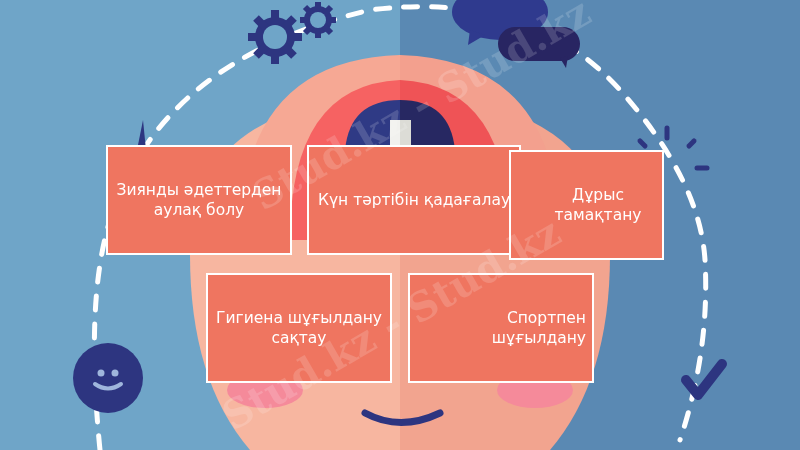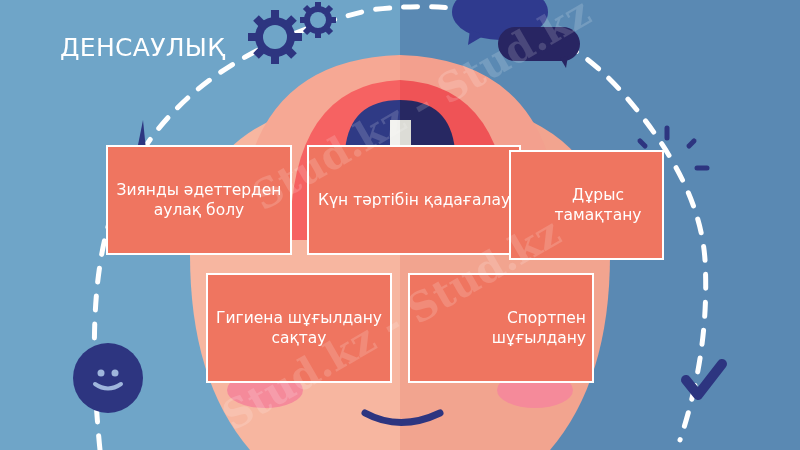--- a/index.html
+++ b/index.html
@@ -84,21 +84,20 @@
       <circle cx="108" cy="378" r="35" fill="#2d3580"></circle>
       <circle cx="101" cy="373" r="3.5" fill="#9fb6dc"></circle>
       <circle cx="115" cy="373" r="3.5" fill="#9fb6dc"></circle>
       <path d="M95 384 Q108 393 121 384" stroke="#9fb6dc" stroke-width="4" fill="none" stroke-linecap="round"></path>
     </g>
 
     <path d="M686 380 L698 395 L722 364" stroke="#2d3580" stroke-width="10" fill="none" stroke-linecap="round" stroke-linejoin="round"></path>
   </svg>
 
   <div class="title">
-    <span>ДЕНСАУЛЫҚ</span>
   </div>
 
   <div class="card" style="left:106px;top:145px;width:186px;height:110px;">
     <span>Зиянды әдеттерден аулақ болу</span>
   </div>
   <div class="card" style="left:307px;top:145px;width:214px;height:110px;">
     <span>Күн тәртібін қадағалау</span>
   </div>
   <div class="card" style="left:509px;top:150px;width:155px;height:110px;padding-left:29px;">
     <span>Дұрыс тамақтану</span>

